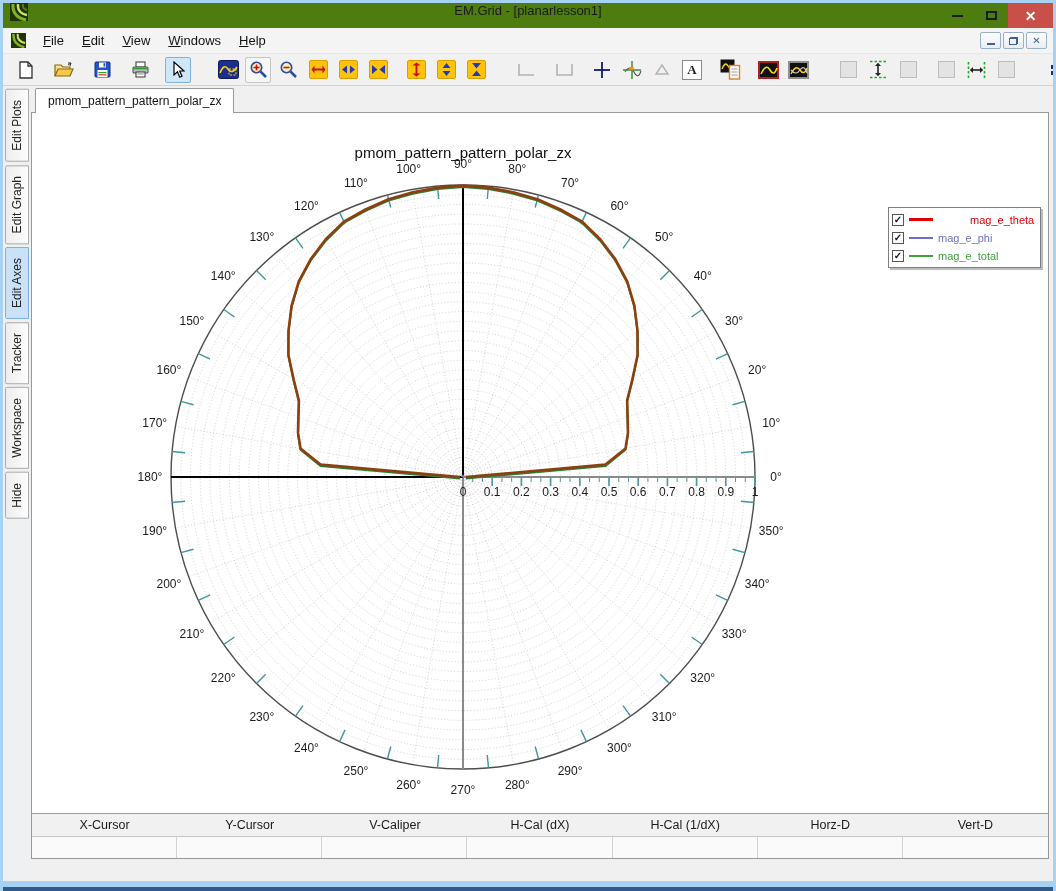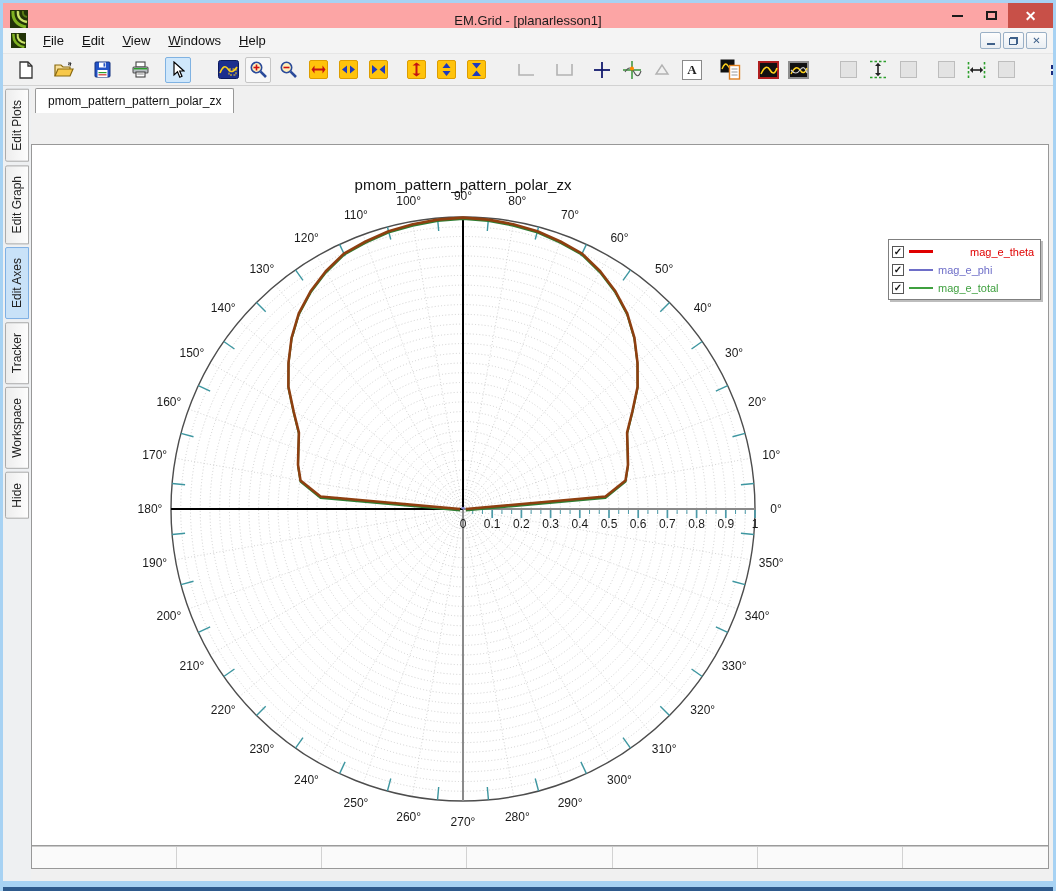--- a/index.html
+++ b/index.html
@@ -3,21 +3,21 @@
 <meta charset="utf-8">
 <style>
   * { margin:0; padding:0; box-sizing:border-box; }
   html,body { width:1056px; height:891px; font-family:"Liberation Sans", sans-serif; }
   .window {
     width:1056px; height:891px; display:flex; flex-direction:column;
     border-left:3px solid #a7d2f3; border-right:3px solid #a7d2f3; border-top:3px solid #a7d2f3;
     background:#f0f0f0; position:relative; overflow:hidden;
   }
   
-  .titlebar { height:25px; background:#fca5a5; display:flex; align-items:flex-end; position:relative; flex:0 0 auto; }
+  .titlebar { height:25px; background:#4d7c0f; display:flex; align-items:flex-start; position:relative; flex:0 0 auto; }
   .app-icon { width:18px; height:18px; margin-left:7px; }
   .title-text { position:absolute; left:0; right:0; text-align:center; font-size:13px; color:#1b1b1b; }
   .win-controls { margin-left:auto; display:flex; align-items:center; height:100%; z-index:2; }
   .win-btn { width:34px; height:100%; display:flex; align-items:center; justify-content:center; }
   .glyph-min { width:11px; height:2px; background:#1b1b1b; }
   .glyph-max { width:11px; height:9px; border:2px solid #1b1b1b; }
   .win-close { width:45px; background:#c85048; }
   .glyph-close { color:#fff; font-size:14px; font-weight:bold; line-height:1; }
   
   .menubar { height:26px; background:#f4f4f4; display:flex; align-items:center; border-bottom:1px solid #e6e6e6; flex:0 0 auto; }
@@ -47,21 +47,21 @@
   .layout-bars div { width:15px; height:4px; background:#1a2a7e; }
   
   .content { flex:1 1 auto; display:flex; min-height:0; }
   .sidebar { width:28px; background:#eef0f2; display:flex; flex-direction:column; align-items:center; padding-top:3px; flex:0 0 auto; }
   .side-tab {
     writing-mode:vertical-rl; transform:rotate(180deg);
     font-size:12px; color:#222; background:linear-gradient(90deg,#fdfdfd,#ededed);
     border:1px solid #ababab; border-radius:0 2px 2px 0; padding:10px 4px; margin-bottom:3px; width:24px; text-align:center;
   }
   .side-tab.sel { background:#c9e2f8; border-color:#7eb0e4; }
-  .main { flex:1 1 auto; display:flex; flex-direction:column; padding-right:4px; min-width:0;gap:32px; }
+  .main { flex:1 1 auto; display:flex; flex-direction:column; padding-right:4px; min-width:0; }
   .tabrow { height:26px; display:flex; align-items:flex-end; padding-left:4px; flex:0 0 auto; }
   .doc-tab { background:#fff; border:1px solid #989898; border-bottom:none; border-radius:2px 2px 0 0;
              font-size:12px; color:#111; padding:5px 12px 5px 12px; position:relative; top:1px; }
   .doc-frame { border:1px solid #989898; background:#fff; flex:0 0 auto; }
   .panel { position:relative; width:100%; height:700px; background:#fff; }
   .panel svg { display:block; }
   .chart-title { font-size:15px; fill:#111; }
   .a-label { font-size:12px; fill:#1a1a1a; }
   .r-label { font-size:12px; fill:#1a1a1a; }
   
@@ -581,20 +581,29 @@
             </div>
             <div class="legend-row">
               <div class="cbx">✓</div>
               <div class="leg-line" style="border-top-color: rgb(63, 160, 63);"></div>
               <div class="leg-label" style="color: rgb(63, 160, 63);">mag_e_total</div>
             </div>
           </div>
         </div>
 
         <div class="status-grid">
+          <div class="status-head">
+            <div>X-Cursor</div>
+            <div>Y-Cursor</div>
+            <div>V-Caliper</div>
+            <div>H-Cal (dX)</div>
+            <div>H-Cal (1/dX)</div>
+            <div>Horz-D</div>
+            <div>Vert-D</div>
+          </div>
           <div class="status-vals">
             <div></div>
             <div></div>
             <div></div>
             <div></div>
             <div></div>
             <div></div>
             <div></div>
           </div>
         </div>

